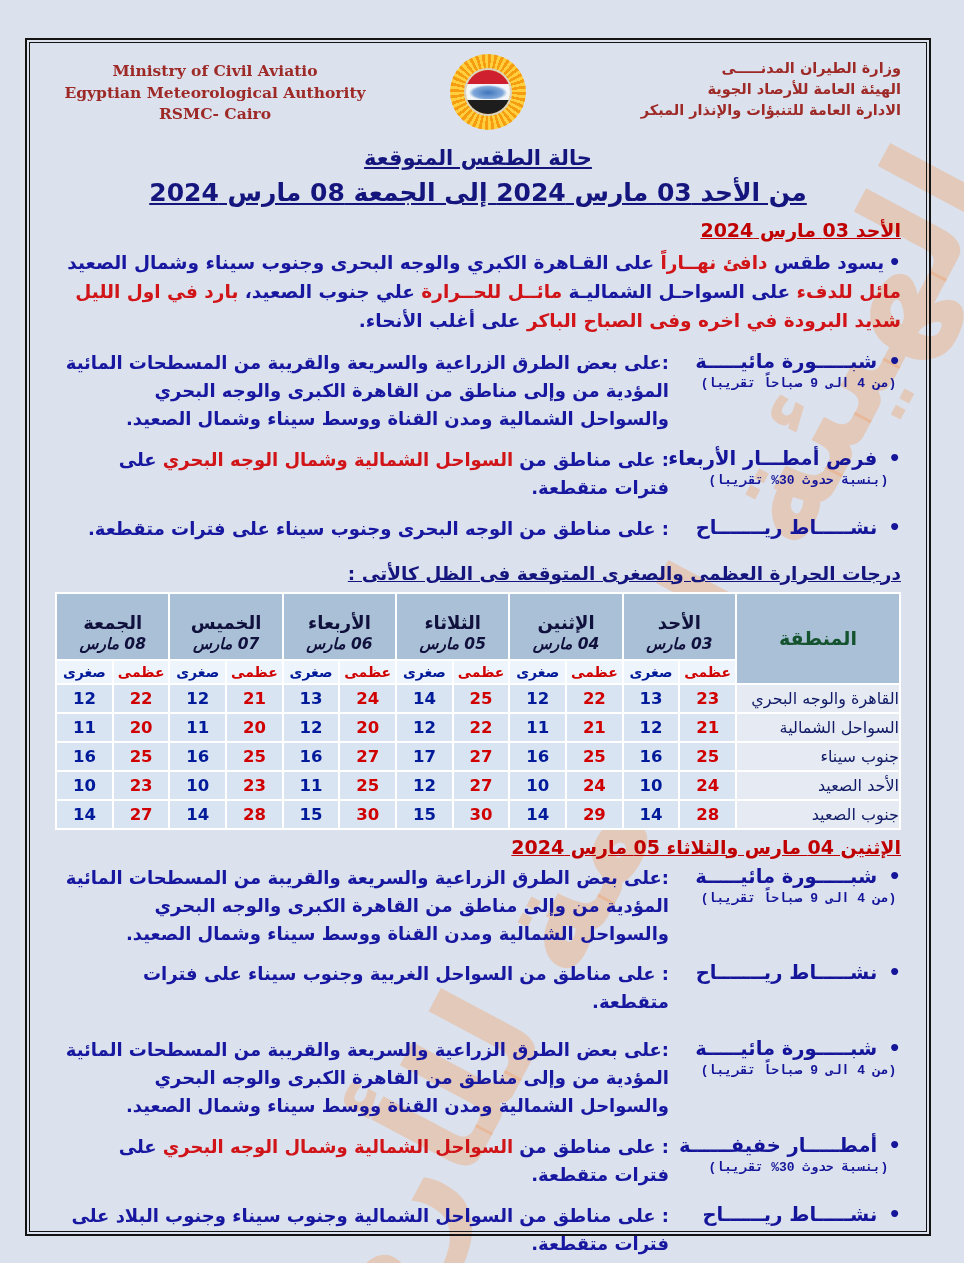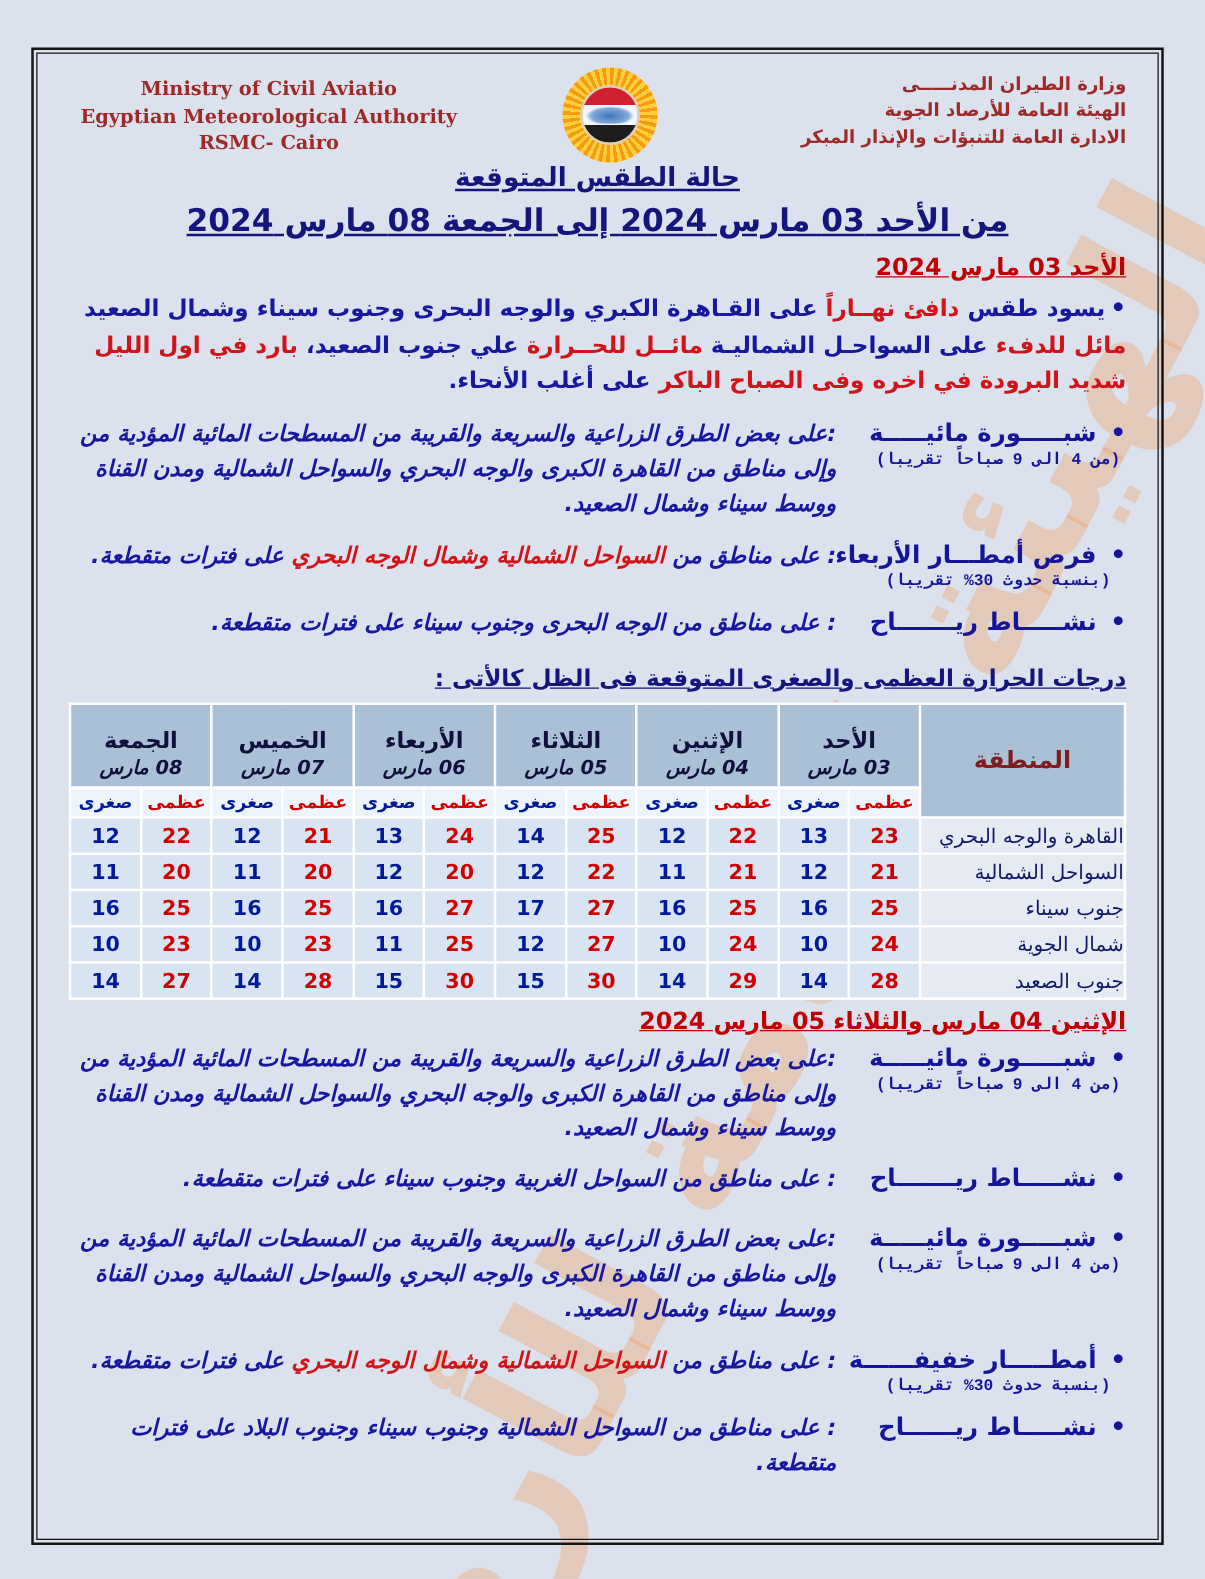--- a/index.html
+++ b/index.html
@@ -43,21 +43,21 @@
   .emblem { position:absolute; inset:14px; border-radius:50%; overflow:hidden;
     border:2px solid #d8d2c2; display:flex; flex-direction:column; }
   .band-red { flex:1; background:#cf2030; }
   .band-white { flex:1.25; background:#f3f6f8; position:relative; }
   .cloud { position:absolute; inset:1px 3px;
     background: radial-gradient(ellipse at 50% 55%, #3f74bb 0%, #7fa8d9 55%, rgba(255,255,255,0) 72%); }
   .band-black { flex:1; background:#1d1d1d; }
 
   .title {
     text-align:center; color:#15157e; font-weight:bold; font-size:21px;
-    text-decoration:underline; margin-top:0px;
+    text-decoration:underline; margin-top:16px;
   }
   .subtitle {
     text-align:center; color:#15157e; font-weight:bold; font-size:25px;
     text-decoration:underline; margin:8px 0 12px 0;
   }
 
   
   .sec { margin-top:6px; }
   .sec + .sec { margin-top:20px; }
   .sec-heading {
@@ -66,30 +66,30 @@
   }
   .intro { font-size:18.5px; font-weight:bold; line-height:1.55; text-align:right; margin-bottom:14px; }
   .bullet { color:#15159a; margin-left:4px; font-size:20px; }
   .seg-blue { color:#1717a0; }
   .seg-red  { color:#d01418; }
 
   .item { display:flex; align-items:flex-start; margin-bottom:13px; }
   .item-label-col { width:232px; flex:0 0 232px; text-align:right; }
   .item-label { color:#15159a; font-weight:bold; font-size:19.5px; white-space:nowrap; }
   .item-sublabel { color:#15159a; font-weight:bold; font-size:13px; text-align:center; width:205px; margin-top:2px;font-family:Liberation Mono, monospace; }
-  .item-text { flex:1; font-size:18px; font-weight:bold; line-height:1.55; text-align:right; padding-left:6px;font-style:italic; }
+  .item-text { flex:1; font-size:18px; font-weight:bold; line-height:1.55; text-align:right; padding-left:6px; }
 
   
   .table-title {
     color:#15157e; font-weight:bold; font-size:18.5px;
     text-decoration:underline; margin:20px 0 8px 0;
   }
   table.temps { width:100%; border-collapse:collapse; table-layout:fixed; }
   table.temps th, table.temps td { border:2px solid #ffffff; padding:0; }
-  .th-region { background:#a9c0d7; color:#7f1d1d; font-weight:bold; font-size:19px; width:164px; }
+  .th-region { background:#a9c0d7; color:#14532d; font-weight:bold; font-size:19px; width:164px; }
   .th-day { background:#a9c0d7; color:#10103c; font-weight:bold; text-align:center; }
   .day-name { font-size:18px; line-height:1.3; padding-top:17px; }
   .day-date { font-size:15.5px; line-height:1.4; padding-bottom:3px;font-style:italic; }
   .th-max, .th-min { background:#eef4fb; font-size:14px; font-weight:bold; text-align:center; height:24px; }
   .th-max { color:#d00000; }
   .th-min { color:#001a99; }
   td.region-cell { background:#e6eaf2; color:#101a66; font-weight:normal; font-size:16px; text-align:right; padding:3px 6px 3px 0; height:29px; }
   td.v { background:#d8e4f2; font-weight:bold; font-size:16.5px; text-align:center; }
   td.v.max { color:#d00000; }
   td.v.min { color:#001a99; }
@@ -245,21 +245,21 @@
               <td class="v max">27</td>
               <td class="v min">17</td>
               <td class="v max">27</td>
               <td class="v min">16</td>
               <td class="v max">25</td>
               <td class="v min">16</td>
               <td class="v max">25</td>
               <td class="v min">16</td>
             </tr>
             <tr>
-              <td class="region-cell">شمال الجوية</td>
+              <td class="region-cell">الأحد الصعيد</td>
               <td class="v max">24</td>
               <td class="v min">10</td>
               <td class="v max">24</td>
               <td class="v min">10</td>
               <td class="v max">27</td>
               <td class="v min">12</td>
               <td class="v max">25</td>
               <td class="v min">11</td>
               <td class="v max">23</td>
               <td class="v min">10</td>

